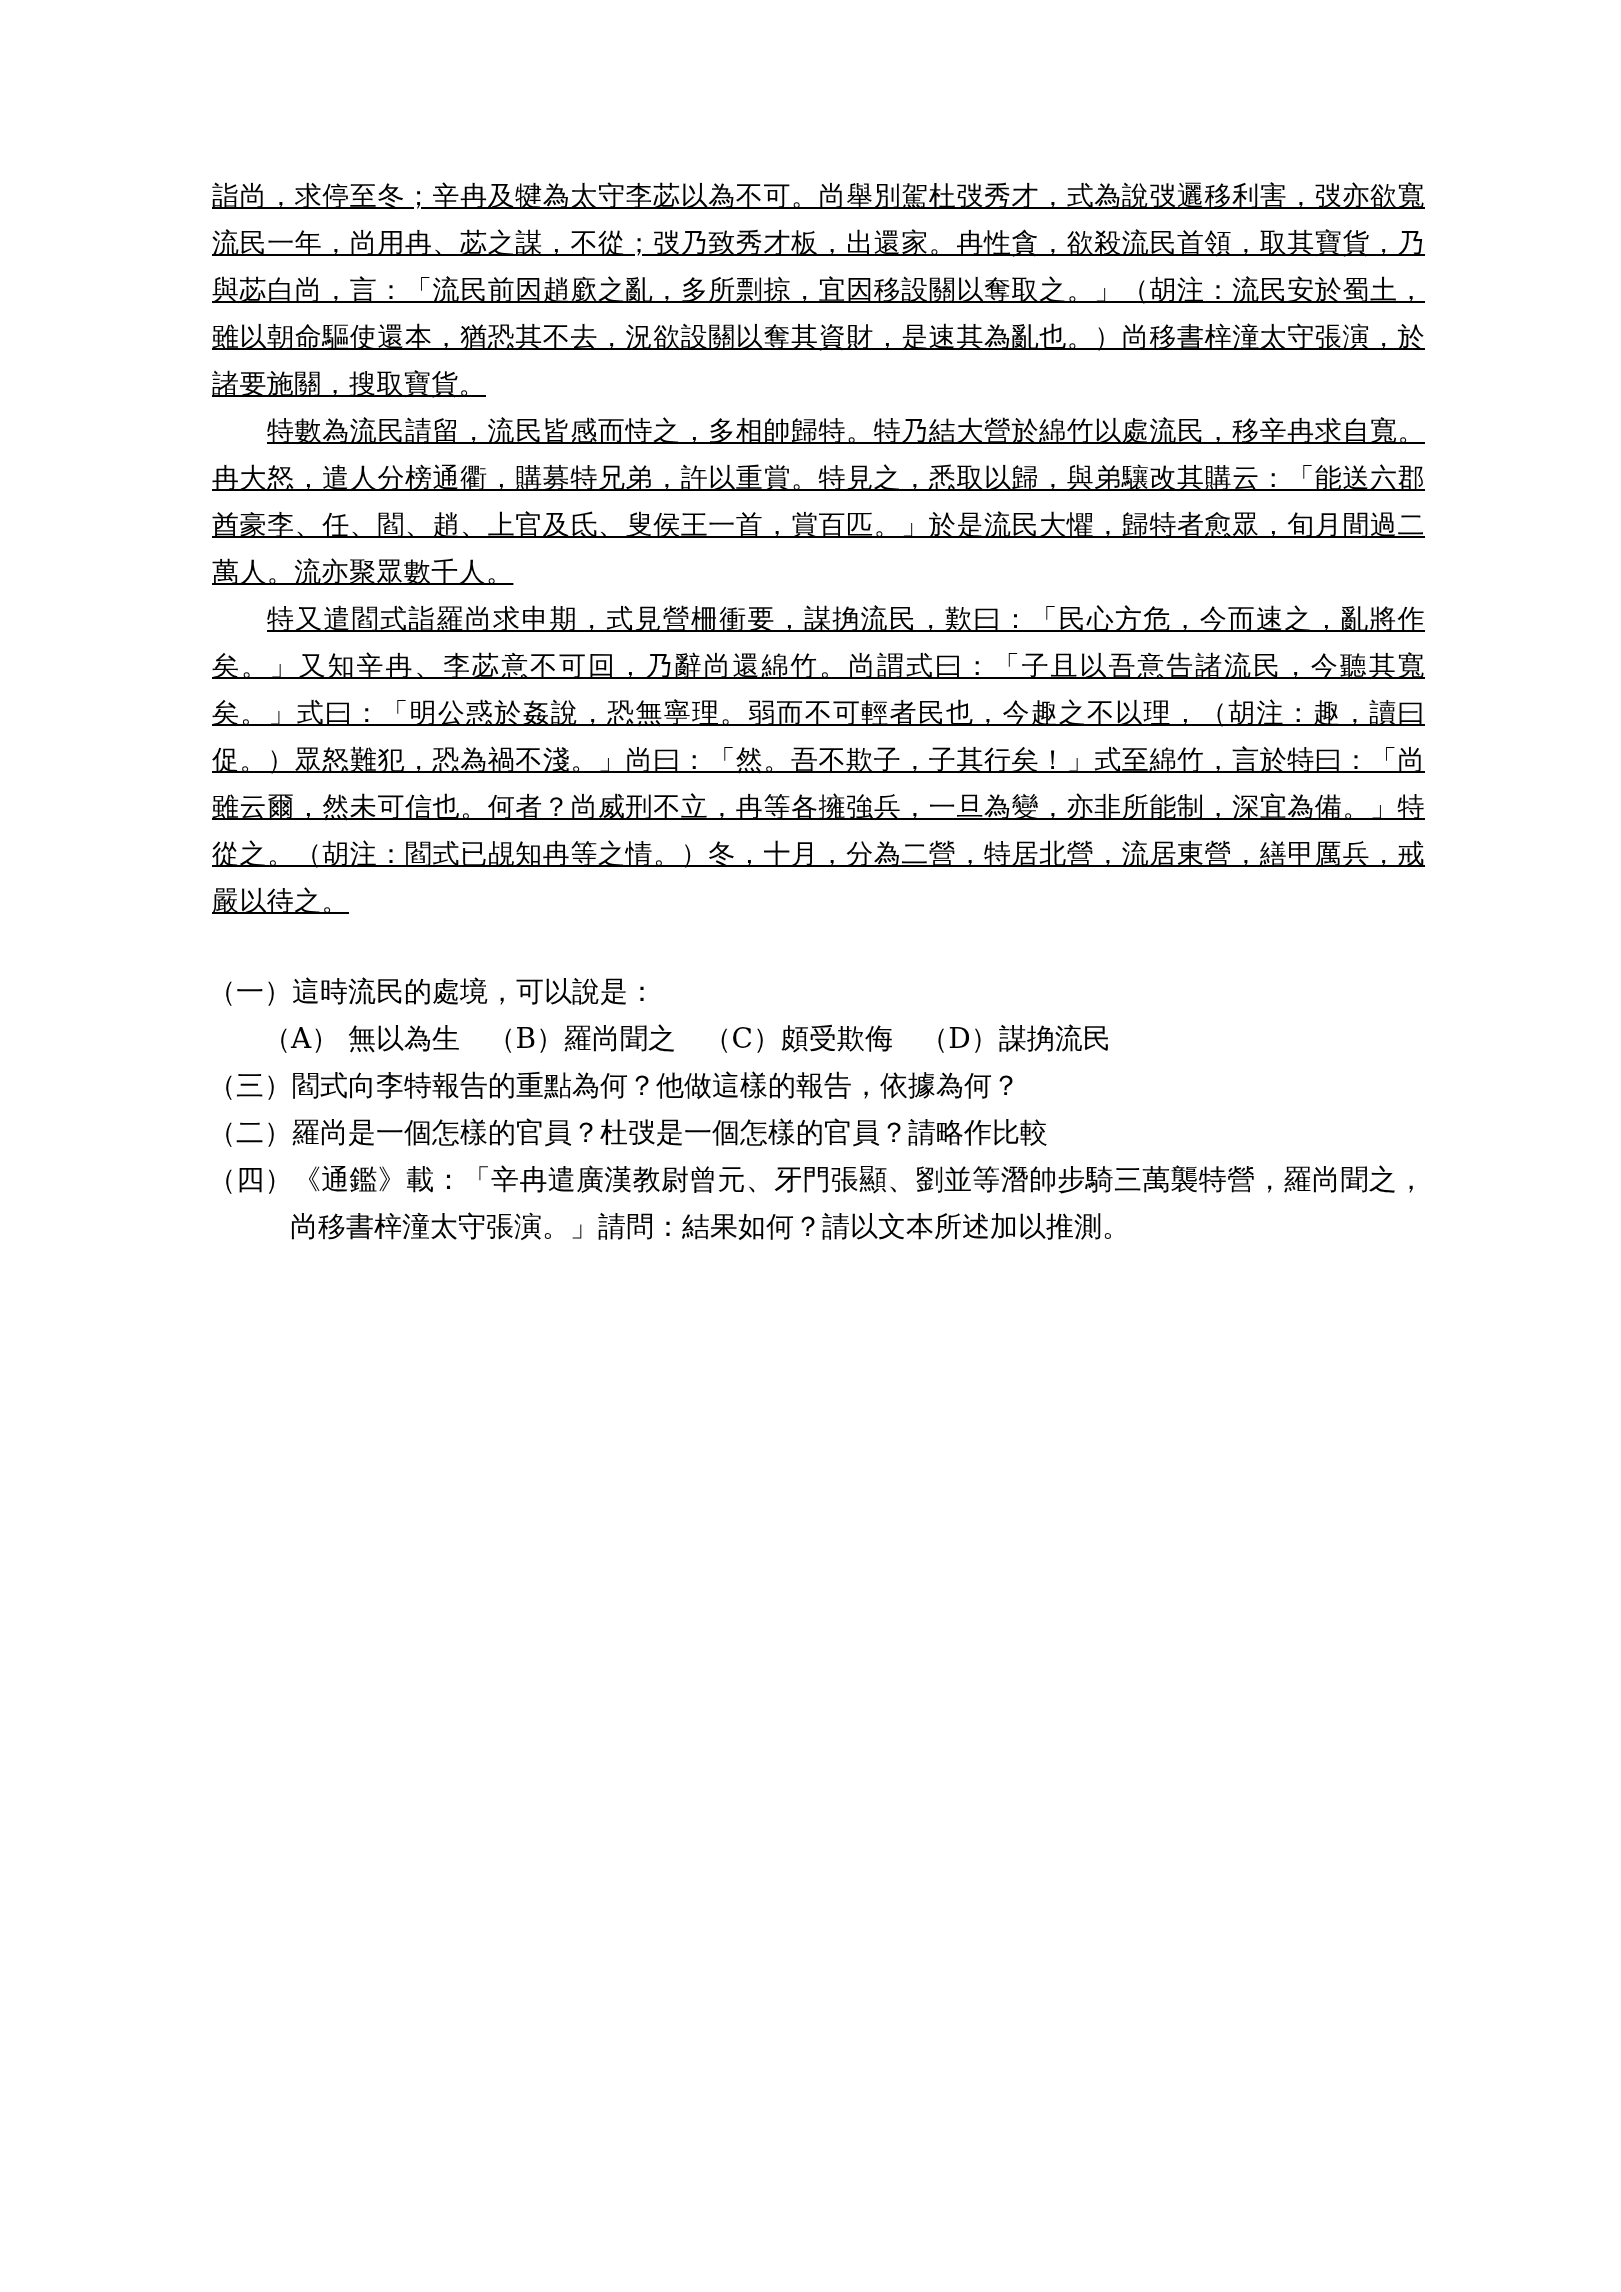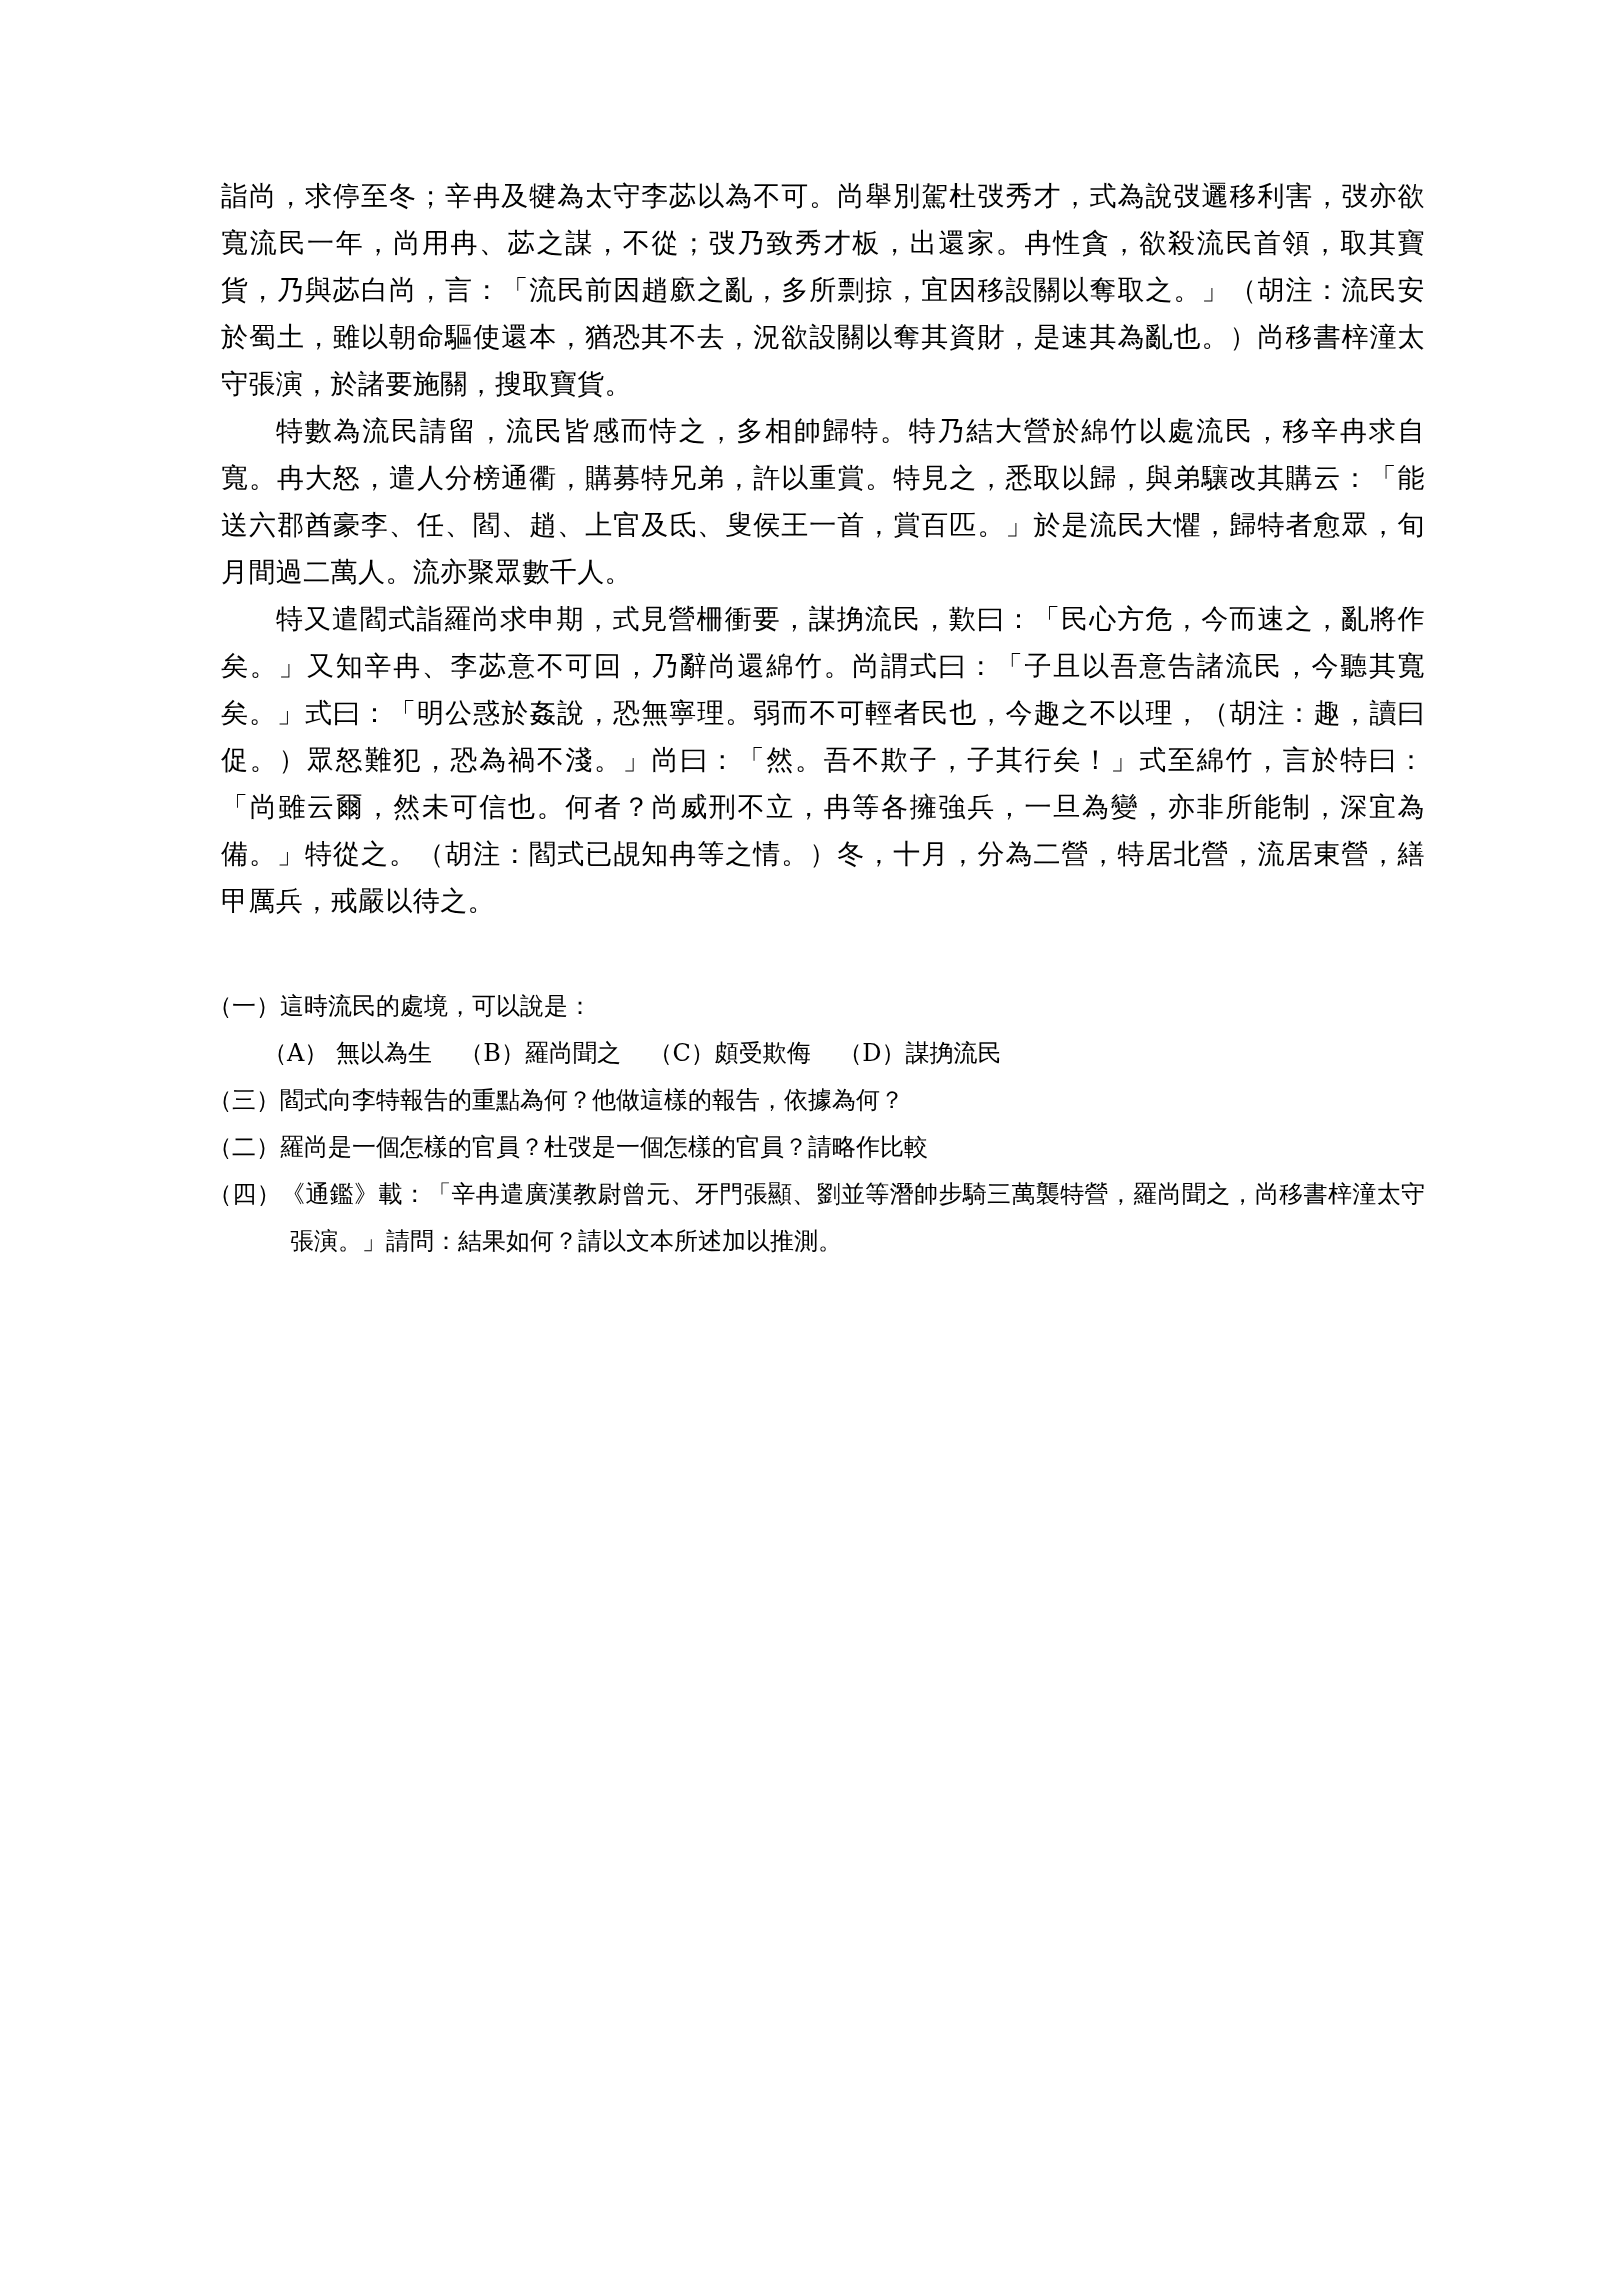--- a/index.html
+++ b/index.html
@@ -22,28 +22,29 @@
     padding: 172px 196px 0 208px;
   }
   .body-text {
     font-size: 27px;
     line-height: 47px;
     text-align: justify;
     text-justify: inter-ideograph;
     letter-spacing: 0.4px;
   }
   .para {
-    margin: 0 0 0 13px;
+    margin: 0 0 0 4px;
+    text-decoration: underline;
   }
   .para.indent {
     text-indent: 55px;
   }
   .questions {
-    margin-top: 59px;
-    font-size: 24px;
+    margin-top: 44px;
+    font-size: 28px;
     line-height: 47px;
   }
   .q-row {
     display: block;
     text-align: justify;
     text-justify: inter-ideograph;
   }
   .q-sub {
     margin-left: 55px;
   }

